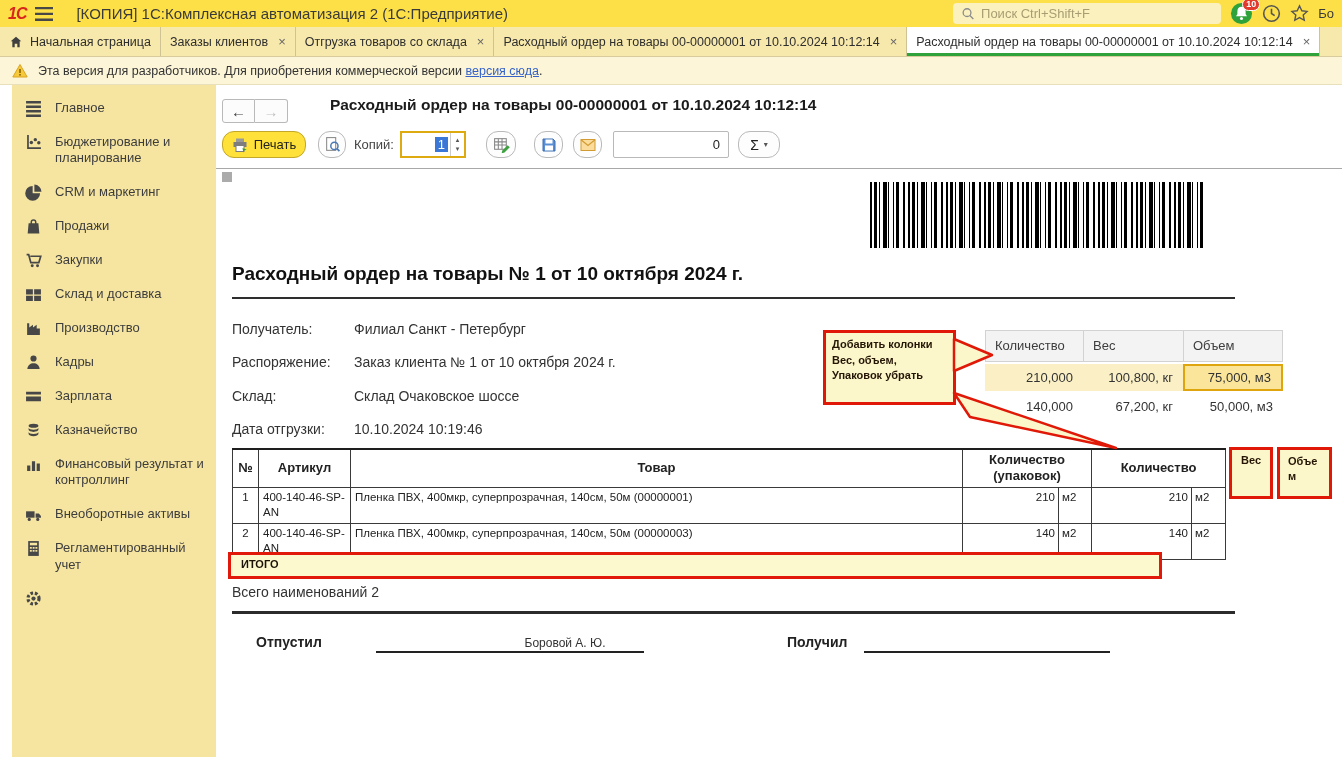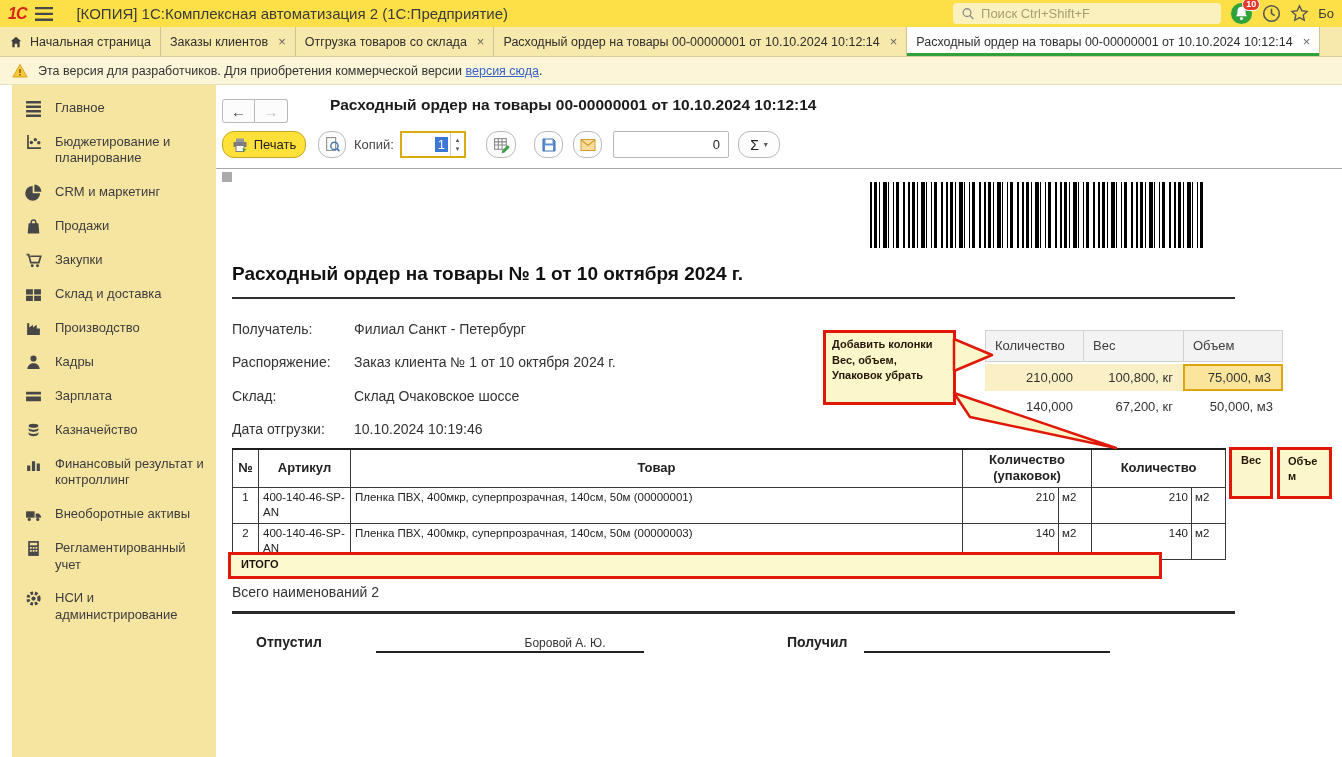--- a/index.html
+++ b/index.html
@@ -263,21 +263,20 @@
             <rect x="7.2" y="9.4" width="1.8" height="1.6" fill="#f6e5a1"></rect>
             <rect x="9.8" y="9.4" width="1.8" height="1.6" fill="#f6e5a1"></rect>
           </svg>
         <span>Регламентированный учет</span>
       </li>
       <li>
         <svg viewBox="0 0 16 16">
             <circle cx="8" cy="8" r="5.2" fill="none" stroke="#474747" stroke-width="3" stroke-dasharray="2.5 1.7"></circle>
             <circle cx="8" cy="8" r="2" fill="#474747"></circle>
           </svg>
-        <span>НСИ и администрирование</span>
       </li>
     </ul>
   </aside>
 
   <main class="main">
 
     <div class="abs navbtns">
       <div class="navbtn back">
           <span>←</span>
         </div>

